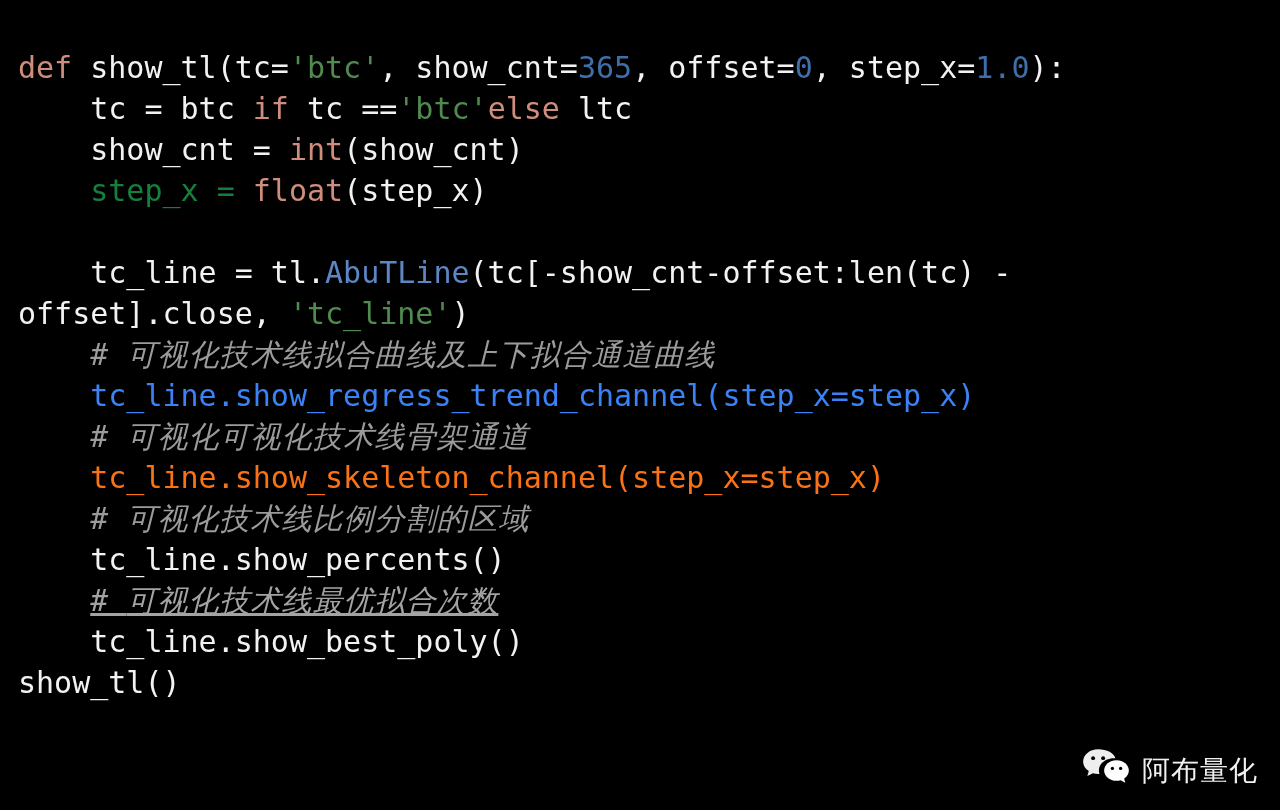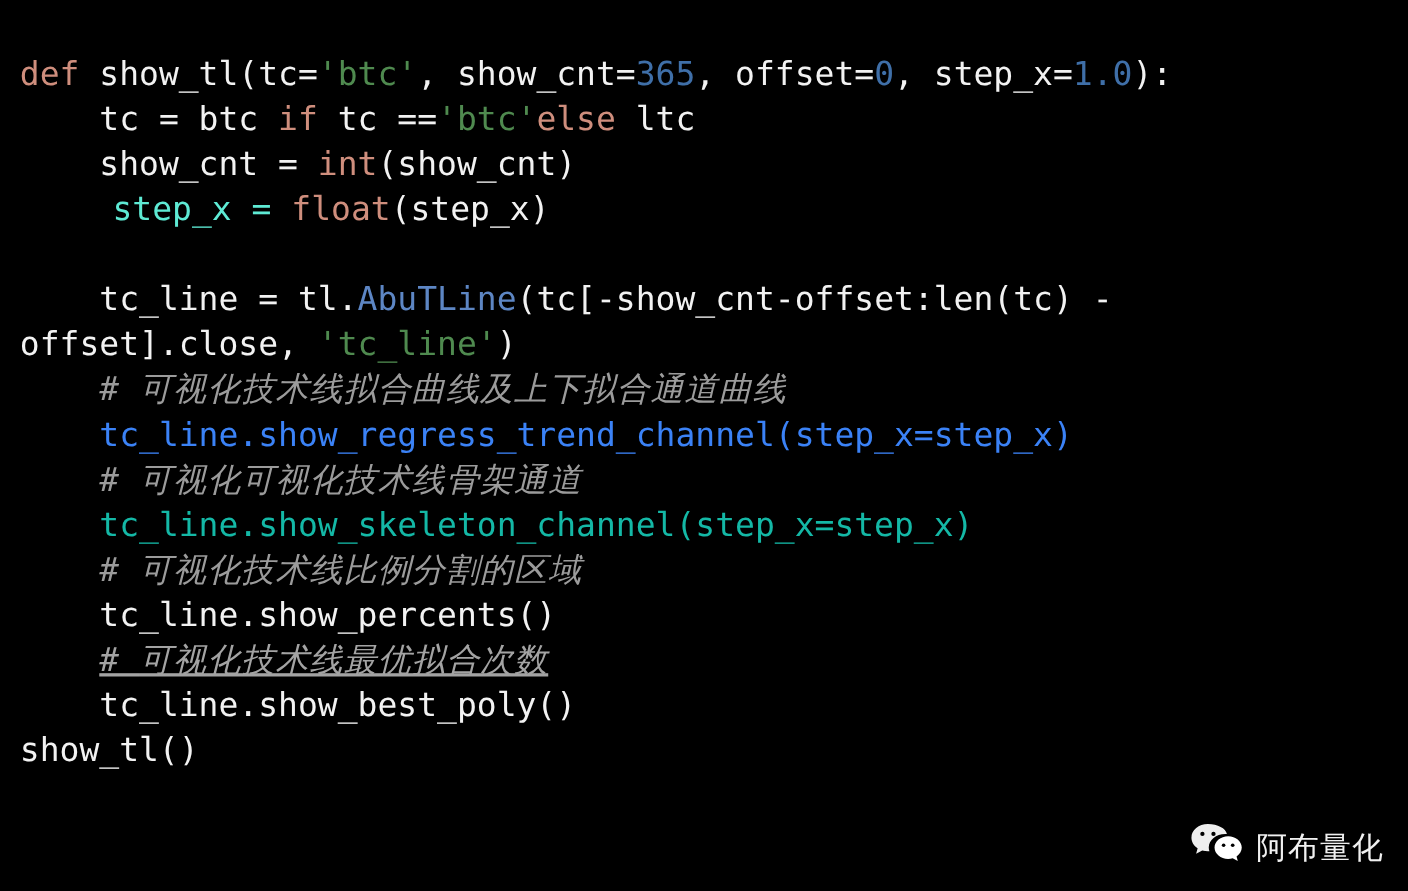--- a/index.html
+++ b/index.html
@@ -88,27 +88,27 @@
   }
 </style>
 </head>
 <body style="background: rgb(0, 0, 0);">
 
 <div id="screen" style="background: rgb(0, 0, 0);">
 
   <pre id="code" style="color: rgb(242, 242, 242); font-size: 30px; line-height: 41px;"><span class="ln"><span class="tok-kw" style="color: rgb(207, 142, 125);">def</span><span class="tok-plain" style="color: rgb(242, 242, 242);"> show_tl(tc=</span><span class="tok-str" style="color: rgb(79, 138, 79);">'btc'</span><span class="tok-plain" style="color: rgb(242, 242, 242);">, show_cnt=</span><span class="tok-num" style="color: rgb(63, 111, 168);">365</span><span class="tok-plain" style="color: rgb(242, 242, 242);">, offset=</span><span class="tok-num" style="color: rgb(63, 111, 168);">0</span><span class="tok-plain" style="color: rgb(242, 242, 242);">, step_x=</span><span class="tok-num" style="color: rgb(63, 111, 168);">1.0</span><span class="tok-plain" style="color: rgb(242, 242, 242);">):</span>
 </span><span class="ln">    <span class="tok-plain" style="color: rgb(242, 242, 242);">tc = btc </span><span class="tok-kw" style="color: rgb(207, 142, 125);">if</span><span class="tok-plain" style="color: rgb(242, 242, 242);"> tc ==</span><span class="tok-str" style="color: rgb(79, 138, 79);">'btc'</span><span class="tok-kw" style="color: rgb(207, 142, 125);">else</span><span class="tok-plain" style="color: rgb(242, 242, 242);"> ltc</span>
 </span><span class="ln">    <span class="tok-plain" style="color: rgb(242, 242, 242);">show_cnt = </span><span class="tok-builtin" style="color: rgb(207, 142, 125);">int</span><span class="tok-plain" style="color: rgb(242, 242, 242);">(show_cnt)</span>
-</span><span class="ln">    <span class="tok-plain" style="color: #5eead4; margin-left: 12px;">step_x = </span><span class="tok-builtin" style="color: rgb(207, 142, 125);">float</span><span class="tok-plain" style="color: rgb(242, 242, 242);">(step_x)</span>
+</span><span class="ln">    <span class="tok-plain" style="color: #15803d;">step_x = </span><span class="tok-builtin" style="color: rgb(207, 142, 125);">float</span><span class="tok-plain" style="color: rgb(242, 242, 242);">(step_x)</span>
 </span><span class="ln blank">
 </span><span class="ln">    <span class="tok-plain" style="color: rgb(242, 242, 242);">tc_line = tl.</span><span class="tok-cls" style="color: rgb(93, 134, 196);">AbuTLine</span><span class="tok-plain" style="color: rgb(242, 242, 242);">(tc[-show_cnt-offset:len(tc) - offset].close, </span><span class="tok-str" style="color: rgb(79, 138, 79);">'tc_line'</span><span class="tok-plain" style="color: rgb(242, 242, 242);">)</span>
 </span><span class="ln">    <span class="tok-comment" style="color: rgb(155, 155, 155);"># <span class="cjk">可视化技术线拟合曲线及上下拟合通道曲线</span></span>
 </span><span class="ln">    <span class="tok-plain" style="color: #3b82f6;">tc_line.show_regress_trend_channel(step_x=step_x)</span>
 </span><span class="ln">    <span class="tok-comment" style="color: rgb(155, 155, 155); margin-top: 16px;"># <span class="cjk">可视化可视化技术线骨架通道</span></span>
-</span><span class="ln">    <span class="tok-plain" style="color: #14b8a6;">tc_line.show_skeleton_channel(step_x=step_x)</span>
+</span><span class="ln">    <span class="tok-plain" style="color: #f97316;">tc_line.show_skeleton_channel(step_x=step_x)</span>
 </span><span class="ln">    <span class="tok-comment" style="color: rgb(155, 155, 155);"># <span class="cjk">可视化技术线比例分割的区域</span></span>
 </span><span class="ln">    <span class="tok-plain" style="color: rgb(242, 242, 242);">tc_line.show_percents()</span>
 </span><span class="ln">    <span class="tok-comment" style="color: #a3a3a3; text-decoration: underline;"># <span class="cjk">可视化技术线最优拟合次数</span></span>
 </span><span class="ln">    <span class="tok-plain" style="color: rgb(242, 242, 242);">tc_line.show_best_poly()</span>
 </span><span class="ln"><span class="tok-plain" style="color: rgb(242, 242, 242);">show_tl()</span>
 </span></pre>
 
   <div id="watermark">
     <span>
       <svg id="wechat-icon" viewBox="0 0 64 50" xmlns="http://www.w3.org/2000/svg" aria-hidden="true">

